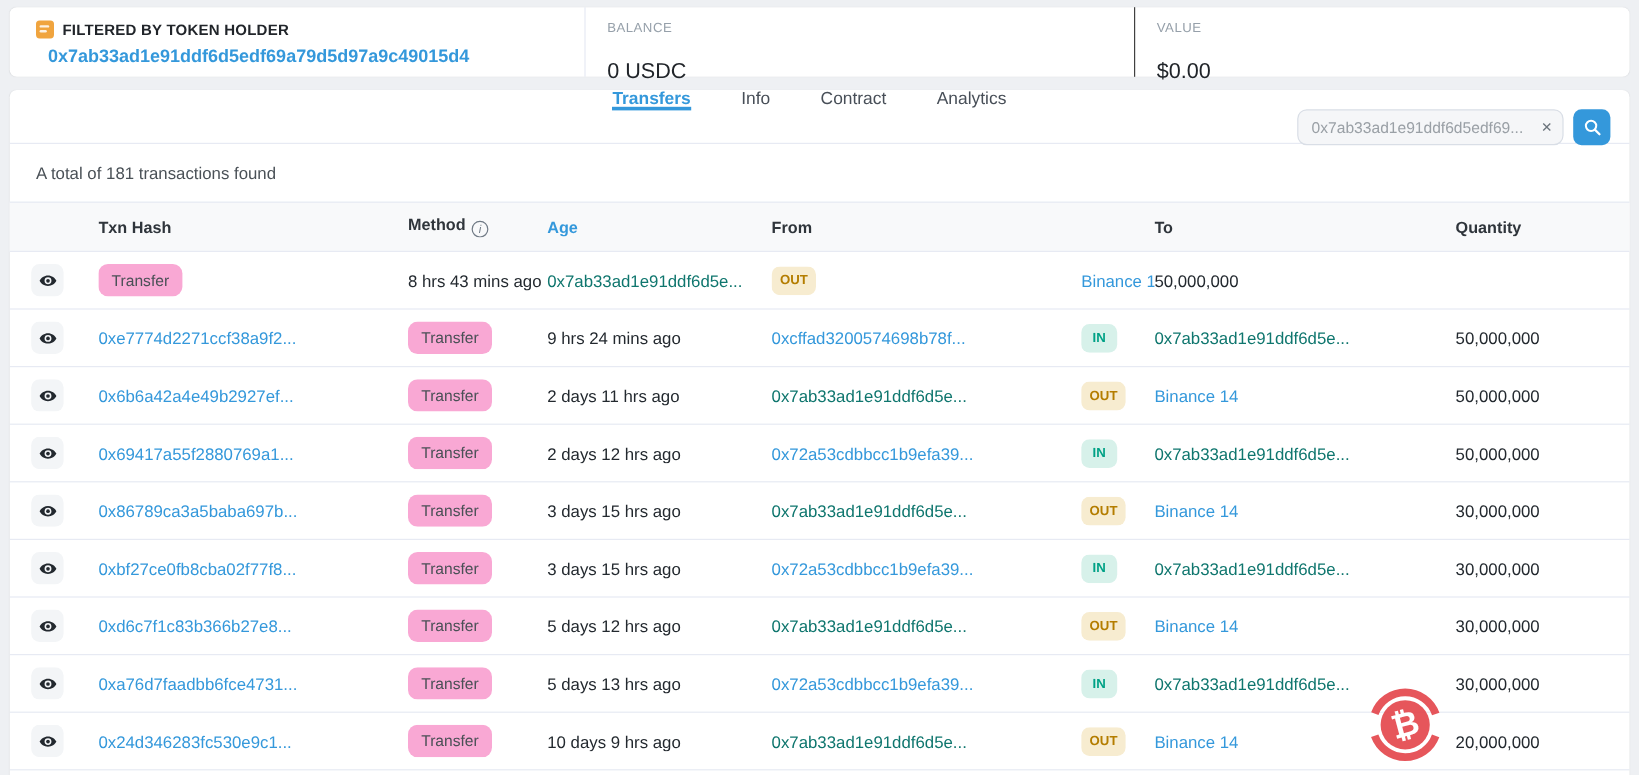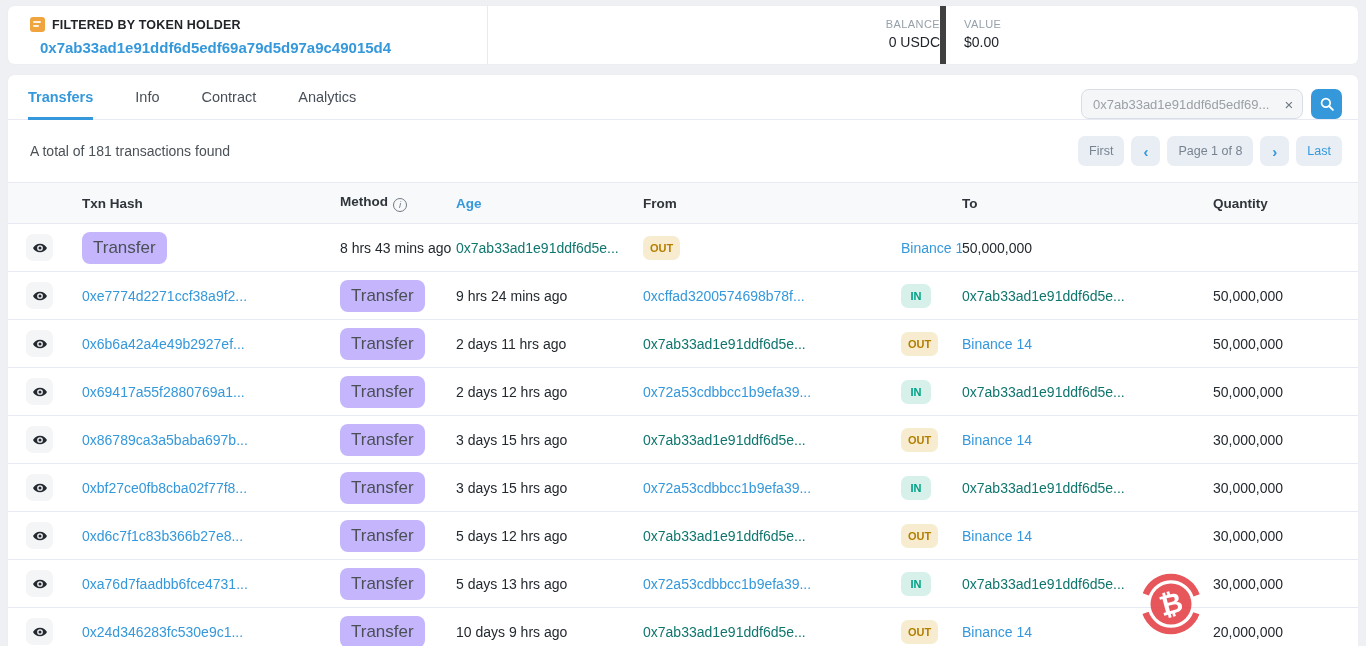--- a/index.html
+++ b/index.html
@@ -6,36 +6,36 @@
   html,body { width:1366px; height:646px; overflow:hidden; background:#eef0f3;
     font-family:"Liberation Sans", sans-serif; color:#23292f; }
   a { text-decoration:none; cursor:pointer; }
   .link { color:#3498db; }
   .card { background:#fff; border-radius:6px; box-shadow:0 0 1px rgba(0,0,0,.08); }
 
   
   .topbar { position:absolute; top:6px; left:8px; right:8px; height:58px; display:flex; }
   .topbar .sec { padding:9px 0 0 22px; }
   .sec-filter { width:480px; border-right:1px solid #e7eaf3; }
-  .sec-balance { width:458px; border-right:6px solid #404040; padding-left:18px !important;text-align:right; }
+  .sec-balance { width:458px; border-right:1px solid #404040; padding-left:18px !important; }
   .sec-value { flex:1; padding-left:18px !important; }
   .filter-head { display:flex; align-items:center; gap:7px; margin-top:2px; }
   .token-icon { position:relative; width:15px; height:15px; border-radius:3px; background:#f0a43e; }
   .token-icon::before { content:""; position:absolute; left:3px; right:4px; top:4px; height:2px; background:rgba(255,255,255,.85); border-radius:1px; }
   .token-icon::after { content:""; position:absolute; left:3px; right:6px; top:8px; height:2px; background:rgba(255,255,255,.85); border-radius:1px; }
   .filter-label { font-size:12.5px; font-weight:bold; color:#21252a; letter-spacing:.2px; }
   .filter-address { display:inline-block; margin-top:7px; font-size:15px; font-weight:bold;margin-left:10px; }
   .mini-label { font-size:11px; color:#96a0aa; letter-spacing:.4px; margin-top:3px; }
-  .mini-value { font-size:14px; color:#21252a; margin-top:4px; }
+  .mini-value { font-size:18px; color:#21252a; margin-top:19px; }
 
   
   .main { position:absolute; top:75px; left:8px; right:8px; height:700px; border-radius:6px 6px 0 0; }
 
   
-  .tabbar { position:relative; height:45px; border-bottom:1px solid #e7eaf3; display:flex; align-items:flex-end; padding:0 16px 0 20px; }
+  .tabbar { position:relative; height:45px; border-bottom:1px solid #e7eaf3; display:flex; align-items:center; padding:0 16px 0 20px;flex-direction:column; }
   .tabs { display:flex; gap:0; height:100%; }
   .tab { position:relative; display:flex; align-items:center; padding:0 21px; font-size:14.5px; color:#484f58; cursor:pointer; }
   .tab:first-child { padding-left:0; }
   .tab.active { color:#3498db; font-weight:bold; }
   .tab.active::after { content:""; position:absolute; left:0; right:21px; bottom:-1px; height:3px; background:#3498db; }
   .searchwrap { margin-left:auto; display:flex; align-items:center; gap:8px; }
   .searchfield { display:flex; align-items:center; width:222px; height:30px; background:#f5f6f8; border:1px solid #d9dee6; border-radius:8px; }
   .searchfield input { flex:1; min-width:0; height:100%; border:0; background:transparent; outline:none; padding:0 4px 0 11px; font-size:13px; color:#9aa0a6; font-family:"Liberation Sans",sans-serif; }
   .clear-btn { width:26px; height:100%; border:0; background:transparent; color:#6c757d; font-size:15px; cursor:pointer; line-height:1; }
   .search-btn { width:31px; height:30px; border:0; border-radius:7px; background:#3498db; display:flex; align-items:center; justify-content:center; cursor:pointer; }
@@ -49,21 +49,21 @@
   .pbtn.blue { color:#3498db; }
   .pbtn.chev { font-size:15px; font-weight:bold; padding:0 12px; }
 
   
   .thead, .trow { display:grid; grid-template-columns:74px 258px 116px 187px 258px 61px 251px 1fr; align-items:center; }
   .thead { height:42px; background:#f8f9fa; border-top:1px solid #e7eaf3; border-bottom:1px solid #e7eaf3; font-size:13.5px; font-weight:bold; color:#2f353b; }
   .trow { height:48px; border-bottom:1px solid #e7eaf3; font-size:14px; }
   .cell { overflow:hidden; white-space:nowrap; padding-right:8px; }
   .c-eye { padding-left:18px; }
   .eye-btn { width:27px; height:27px; border:0; border-radius:7px; background:#f3f5f7; display:flex; align-items:center; justify-content:center; cursor:pointer; }
-  .method-badge { display:inline-block; background:#c4b5fd; color:#4a5056; font-size:17px; padding:6px 11px; border-radius:8px; }
+  .method-badge { display:inline-block; background:#f9a8d4; color:#4a5056; font-size:13px; padding:6px 11px; border-radius:8px; }
   .dir-badge { display:inline-block; min-width:30px; text-align:center; font-size:11px; font-weight:bold; padding:6px 7px; border-radius:7px; }
   .dir-badge.out { background:#f7ecd0; color:#b47d00; }
   .dir-badge.in  { background:#d7f1ea; color:#00a186; }
   .addr.plain { color:#0f766e; }
   .hinfo { display:inline-flex; align-items:center; justify-content:center; width:14px; height:14px; margin-left:5px; border:1px solid #707a85; border-radius:50%; font-size:9.5px; font-weight:normal; color:#707a85; vertical-align:-2px; font-style:italic; }
 
   
   .watermark { position:absolute; left:1140px; top:565px; z-index:5; opacity:.92; pointer-events:none; }
   .wm-b { font-family:"DejaVu Sans", sans-serif; font-weight:bold; }
 </style>
@@ -106,27 +106,20 @@
         <svg width="16" height="16" viewBox="0 0 20 20">
           <circle cx="8.6" cy="8.6" r="5.4" fill="none" stroke="#fff" stroke-width="2.1"></circle>
           <line x1="12.8" y1="12.8" x2="17.4" y2="17.4" stroke="#fff" stroke-width="2.3" stroke-linecap="round"></line>
         </svg>
       </button>
     </div>
   </div>
 
   <div class="subbar">
     <div class="summary">A total of 181 transactions found</div>
-    <div class="pager">
-      <button class="pbtn muted">First</button>
-      <button class="pbtn blue chev">‹</button>
-      <button class="pbtn muted">Page 1 of 8</button>
-      <button class="pbtn blue chev">›</button>
-      <button class="pbtn blue">Last</button>
-    </div>
   </div>
 
   <div class="thead">
     <div class="cell c-eye"></div>
     <div class="cell">Txn Hash</div>
     <div class="cell">
       <span>Method</span><span class="hinfo">i</span>
     </div>
     <div class="cell"><a class="link">Age</a></div>
     <div class="cell">From</div>

